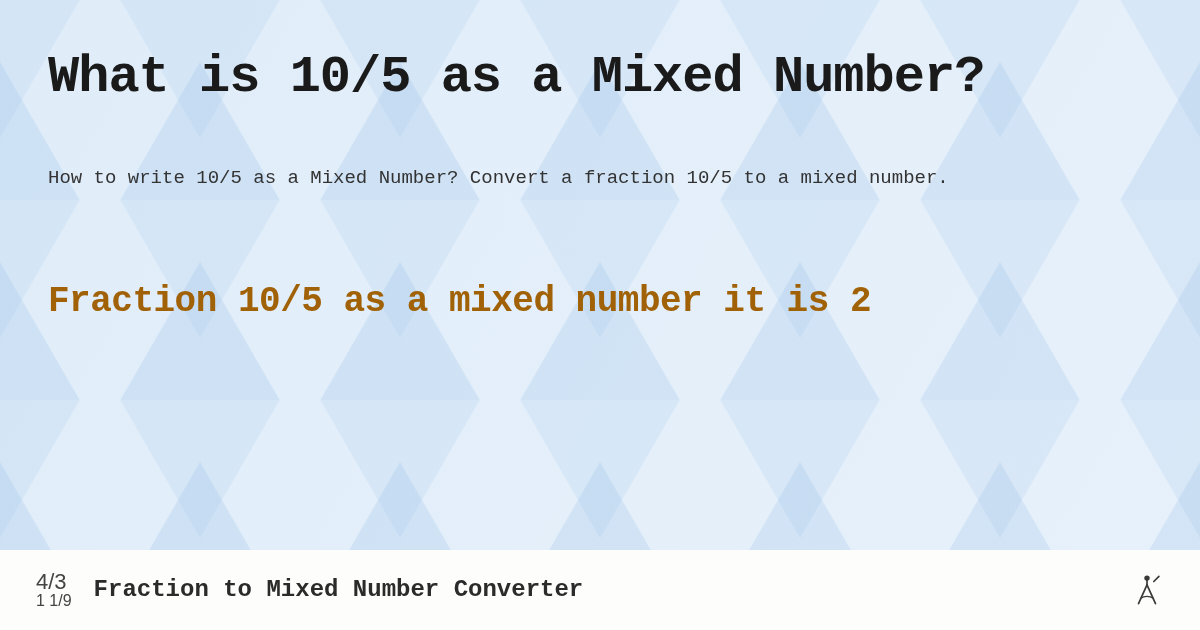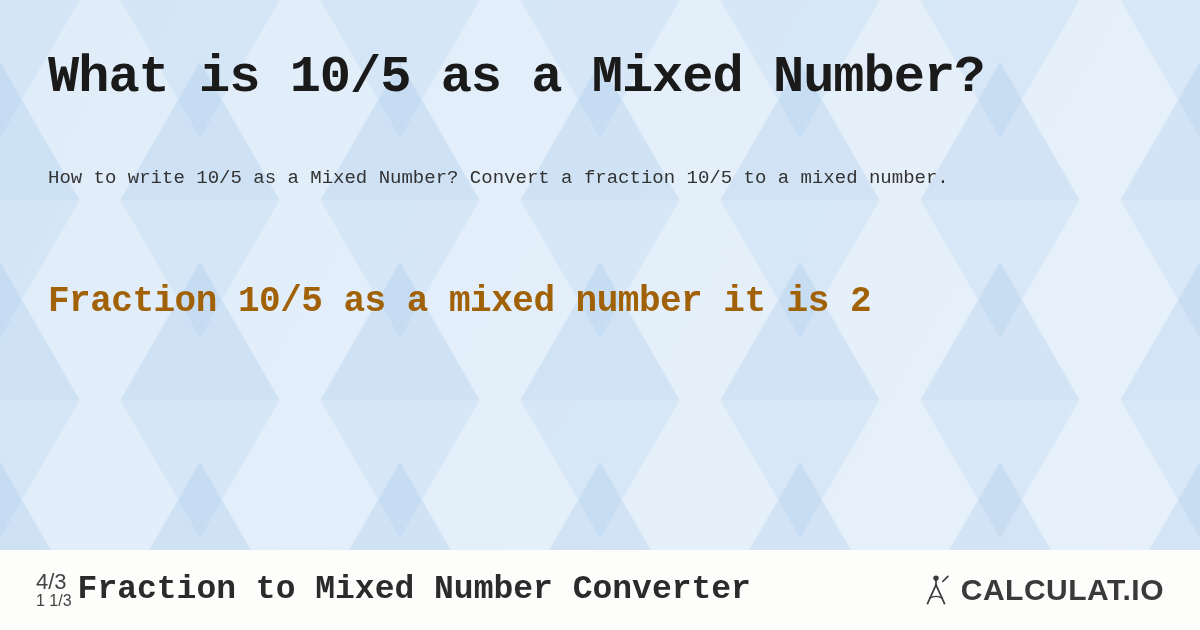--- a/index.html
+++ b/index.html
@@ -60,40 +60,40 @@
     height: 80px;
     background: #fdfdfb;
     display: flex;
     align-items: center;
     padding: 0 36px 0 36px;
     justify-content: space-between;
   }
   .footer-left {
     display: flex;
     align-items: center;
-    gap: 6px;
+    gap: 22px;
   }
   .fraction-icon {
     display: flex;
     flex-direction: column;
     align-items: flex-start;
     font-family: Arial, sans-serif;
     color: #444;
     line-height: 1.05;
   }
   .fraction-icon .top {
     font-size: 22px;
     font-weight: 500;
   }
   .fraction-icon .bottom {
     font-size: 16px;
     font-weight: 500;
   }
   .footer-title {
-    font-size: 33px;
+    font-size: 24px;
     font-weight: bold;
     color: #2b2b2b;
     font-family: "Courier New", Courier, monospace;
   }
   .brand {
     display: flex;
     align-items: center;
     gap: 8px;
   }
   .brand-text {
@@ -118,30 +118,29 @@
 <div class="content">
   <h1>What is 10/5 as a Mixed Number?</h1>
   <p class="desc">How to write 10/5 as a Mixed Number? Convert a fraction 10/5 to a mixed number.</p>
   <h2>Fraction 10/5 as a mixed number it is 2</h2>
 </div>
 
 <div class="footer">
   <div class="footer-left">
     <div class="fraction-icon">
       <span class="top">4/3</span>
-      <span class="bottom">1 1/3</span>
+      <span class="bottom">1 1/9</span>
     </div>
     <div class="footer-title">Fraction to Mixed Number Converter</div>
   </div>
   <div class="brand">
     <span class="brand-icon">
       <svg viewBox="0 0 40 40" fill="none" stroke="#3a3a3a" stroke-width="2">
         <circle cx="20" cy="6" r="2.2" fill="#3a3a3a"></circle>
         <line x1="20" y1="8" x2="20" y2="14"></line>
         <path d="M20 14 L10 36" stroke-linecap="round"></path>
         <path d="M20 14 L30 36" stroke-linecap="round"></path>
         <path d="M12 30 Q20 25 28 30" stroke-width="1.6"></path>
         <line x1="28" y1="10" x2="34" y2="4" stroke-linecap="round"></line>
       </svg>
     </span>
-    <span class="brand-text">CALCULAT.IO</span>
   </div>
 </div>
 
 </body></html>

